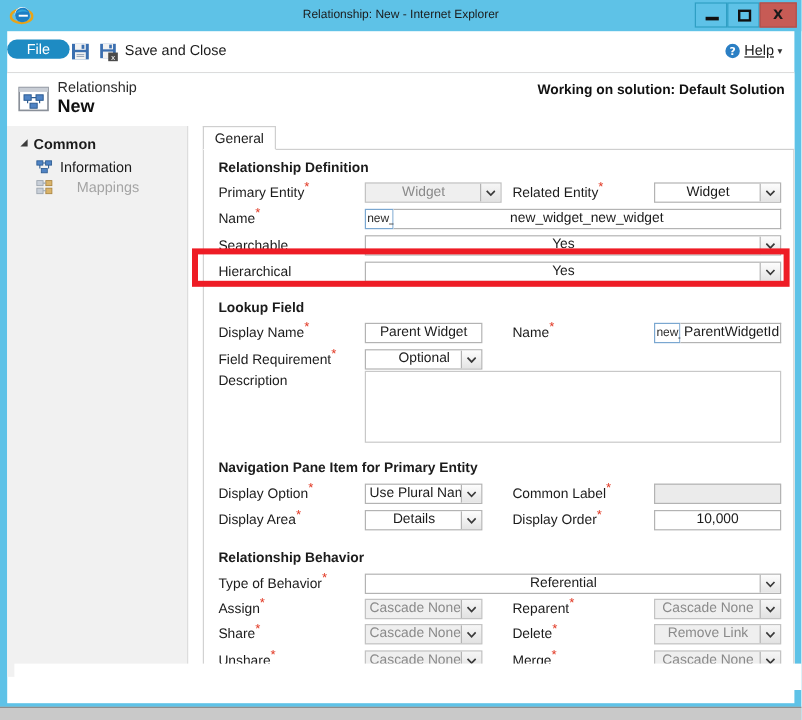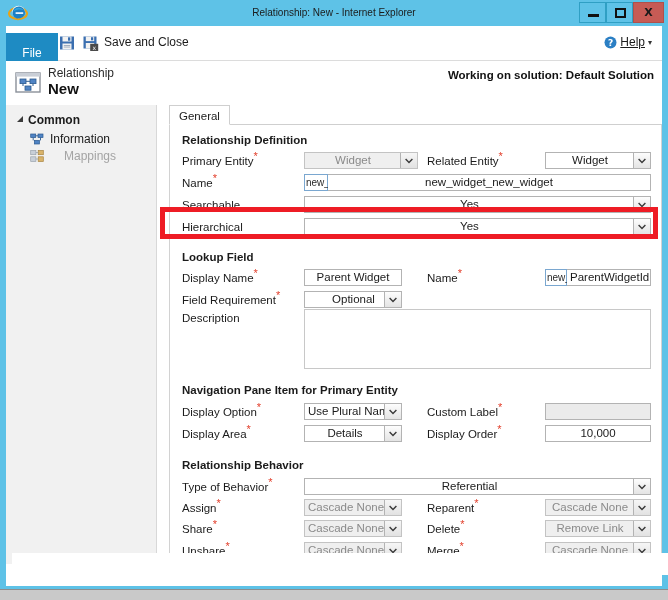--- a/index.html
+++ b/index.html
@@ -53,25 +53,25 @@
     border: 2px solid #101010;
   }
 
   
   #ribbon {
     position: absolute; left: 6px; top: 26px; width: 656px; height: 35px;
     background: #ffffff;
     border-bottom: 1px solid #dcdcdc;
   }
   #file-tab {
-    position: absolute; left: 0px; top: 7px; width: 52px; height: 40px;
+    position: absolute; left: 0px; top: 7px; width: 52px; height: 16px;
     background: #1e8bc3;
     color: #ffffff;
     font-size: 12px;
-    display: flex; align-items: center; justify-content: center;
+    display: flex; align-items: center; justify-content: center; border-radius: 13px;
   }
   #save-icon {
     position: absolute; left: 52px; top: 8px; width: 18px; height: 18px;
   }
   #saveclose-icon {
     position: absolute; left: 76px; top: 8px; width: 18px; height: 18px;
   }
   #saveclose-label {
     position: absolute; left: 98px; top: 9px;
     font-size: 12px; color: #1b1b1b;
@@ -450,21 +450,21 @@
         <div class="ctl sel" style="left:134px; top:278px; width:98px;">
           <span>Use Plural Name</span>
           <span class="arrow">
             <svg class="chev" viewBox="0 0 8 6">
                 <path d="M0.6 1 L4 4.6 L7.4 1" fill="none" stroke="#3a3a3a" stroke-width="1.4"></path>
               </svg>
           </span>
         </div>
 
         <div class="fld-label" style="left:257px; top:281px;">
-          <span>Custom Label</span><span class="req">*</span>
+          <span>Common Label</span><span class="req">*</span>
         </div>
         <div class="ctl readonlyblank" style="left:375px; top:278px; width:106px;">
           <span></span>
         </div>
 
         <div class="fld-label" style="left:12px; top:303px;">
           <span>Display Area</span><span class="req">*</span>
         </div>
         <div class="ctl sel" style="left:134px; top:300px; width:98px;">
           <span>Details</span>

